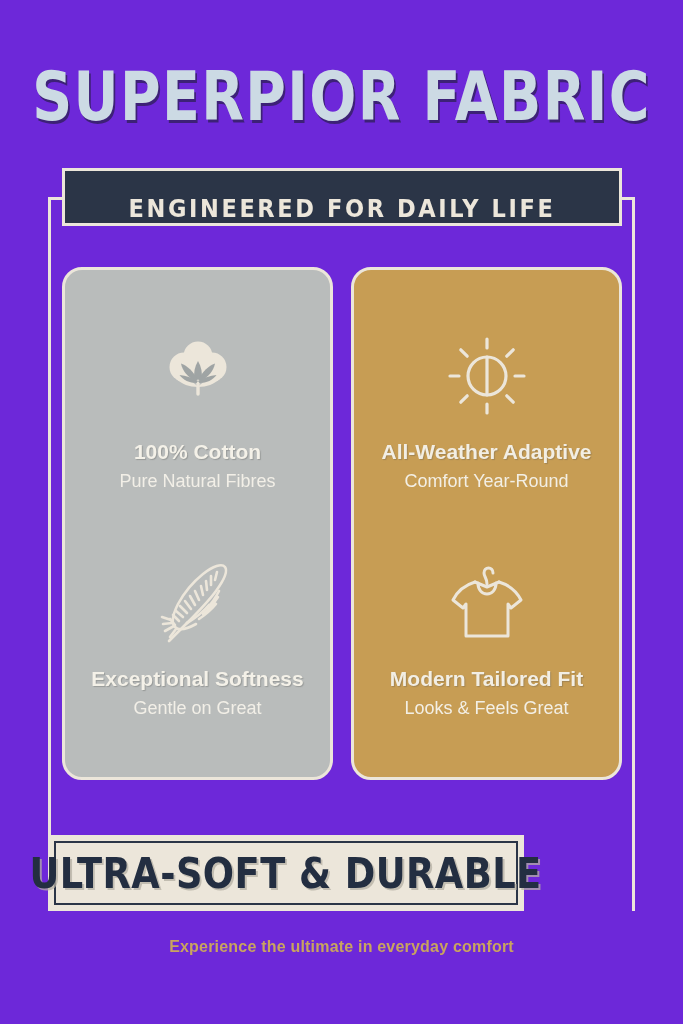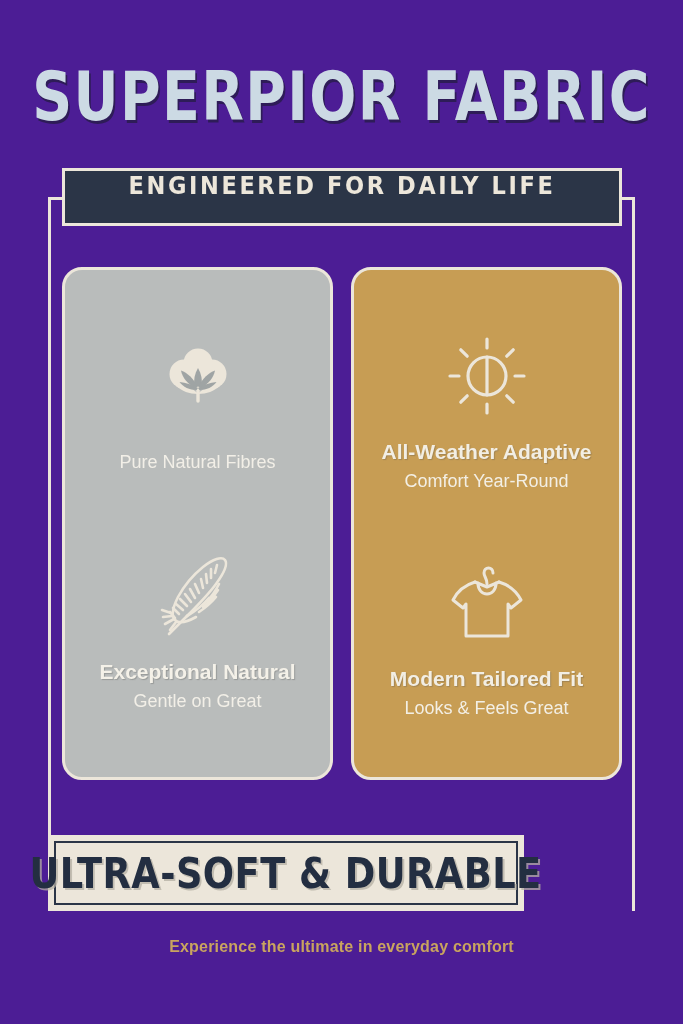--- a/index.html
+++ b/index.html
@@ -9,21 +9,21 @@
     height: 1024px;
     background: #2b3547;
     font-family: "Liberation Sans", sans-serif;
     overflow: hidden;
   }
 
   #poster {
     position: relative;
     width: 683px;
     height: 1024px;
-    background: #4c1d95;
+    background: #6d28d9;
   }
 
   
   .title {
     position: absolute;
     top: 61px;
     left: 0;
     width: 683px;
     text-align: center;
     font-family: "Liberation Sans Narrow", "DejaVu Sans Condensed", "Liberation Sans", sans-serif;
@@ -62,21 +62,21 @@
   
   .subtitle-box {
     position: absolute;
     left: 62px;
     top: 168px;
     width: 560px;
     height: 58px;
     border: 3px solid #ece6da;
     background: #2b3547;
     display: flex;
-    align-items: flex-start;
+    align-items: flex-end;
     justify-content: center;
   }
   .subtitle-text {
     font-family: "Liberation Sans Narrow", "DejaVu Sans Condensed", "Liberation Sans", sans-serif;
     font-weight: bold;
     font-size: 25px;
     letter-spacing: 2.6px;
     color: #ece6da;
     white-space: nowrap;
   }
@@ -217,37 +217,38 @@
             </g>
             <g fill="#9fa4a4">
               <path d="M37 22 C40.5 28 41.5 34 40.5 40 L33.5 40 C32.5 34 33.5 28 37 22 Z"></path>
               <path d="M37 41 C32 32 26.5 27 20 24.5 C21.5 32 26.5 38 34 41.5 Z"></path>
               <path d="M37 41 C42 32 47.5 27 54 24.5 C52.5 32 47.5 38 40 41.5 Z"></path>
               <path d="M37 42 C31 38.5 25 36.5 18.5 36 C22 41 28.5 44 35.5 44 Z"></path>
               <path d="M37 42 C43 38.5 49 36.5 55.5 36 C52 41 45.5 44 38.5 44 Z"></path>
             </g>
           </svg>
         </div>
+        <div class="feature-title">100% Cotton</div>
         <div class="feature-sub">Pure Natural Fibres</div>
       </div>
 
       <div class="feature">
         <div class="feature-icon">
           <svg width="90" height="92" viewBox="0 0 90 92">
             <g fill="none" stroke="#ece6da" stroke-width="2.6" stroke-linecap="round" stroke-linejoin="round">
               <path d="M16 84 L34 66"></path>
               <path d="M34 66 C45 55 55 45 63 34 C71 23 75 14 72 10 C69 6 60 9 50 17 C40 25 31 36 25 47 C20 57 18 66 22 70 C26 74 34 72 43 67"></path>
               <path d="M34 66 C41 62 49 56 56 48"></path>
               <path d="M22 68 L17 62 M26 64 L20 58 M30 60 L23 54 M34 56 L27 49 M38 52 L32 44 M42 48 L37 39 M46 43 L42 34 M50 38 L48 29 M54 33 L53 24 M58 28 L58 19 M62 23 L64 15"></path>
               <path d="M21 69 L12 74 M23 72 L17 80 M19 66 L10 67 M18 63 L9 60"></path>
               <path d="M46 62 C52 58 58 53 63 47 M50 57 C56 52 61 46 65 40 M54 51 C59 46 63 40 66 34"></path>
             </g>
           </svg>
         </div>
-        <div class="feature-title">Exceptional Natural</div>
+        <div class="feature-title">Exceptional Softness</div>
         <div class="feature-sub">Gentle on Great</div>
       </div>
 
     </div>
 
     <div class="card card-gold">
 
       <div class="feature">
         <div class="feature-icon">
           <svg width="82" height="82" viewBox="0 0 82 82">

